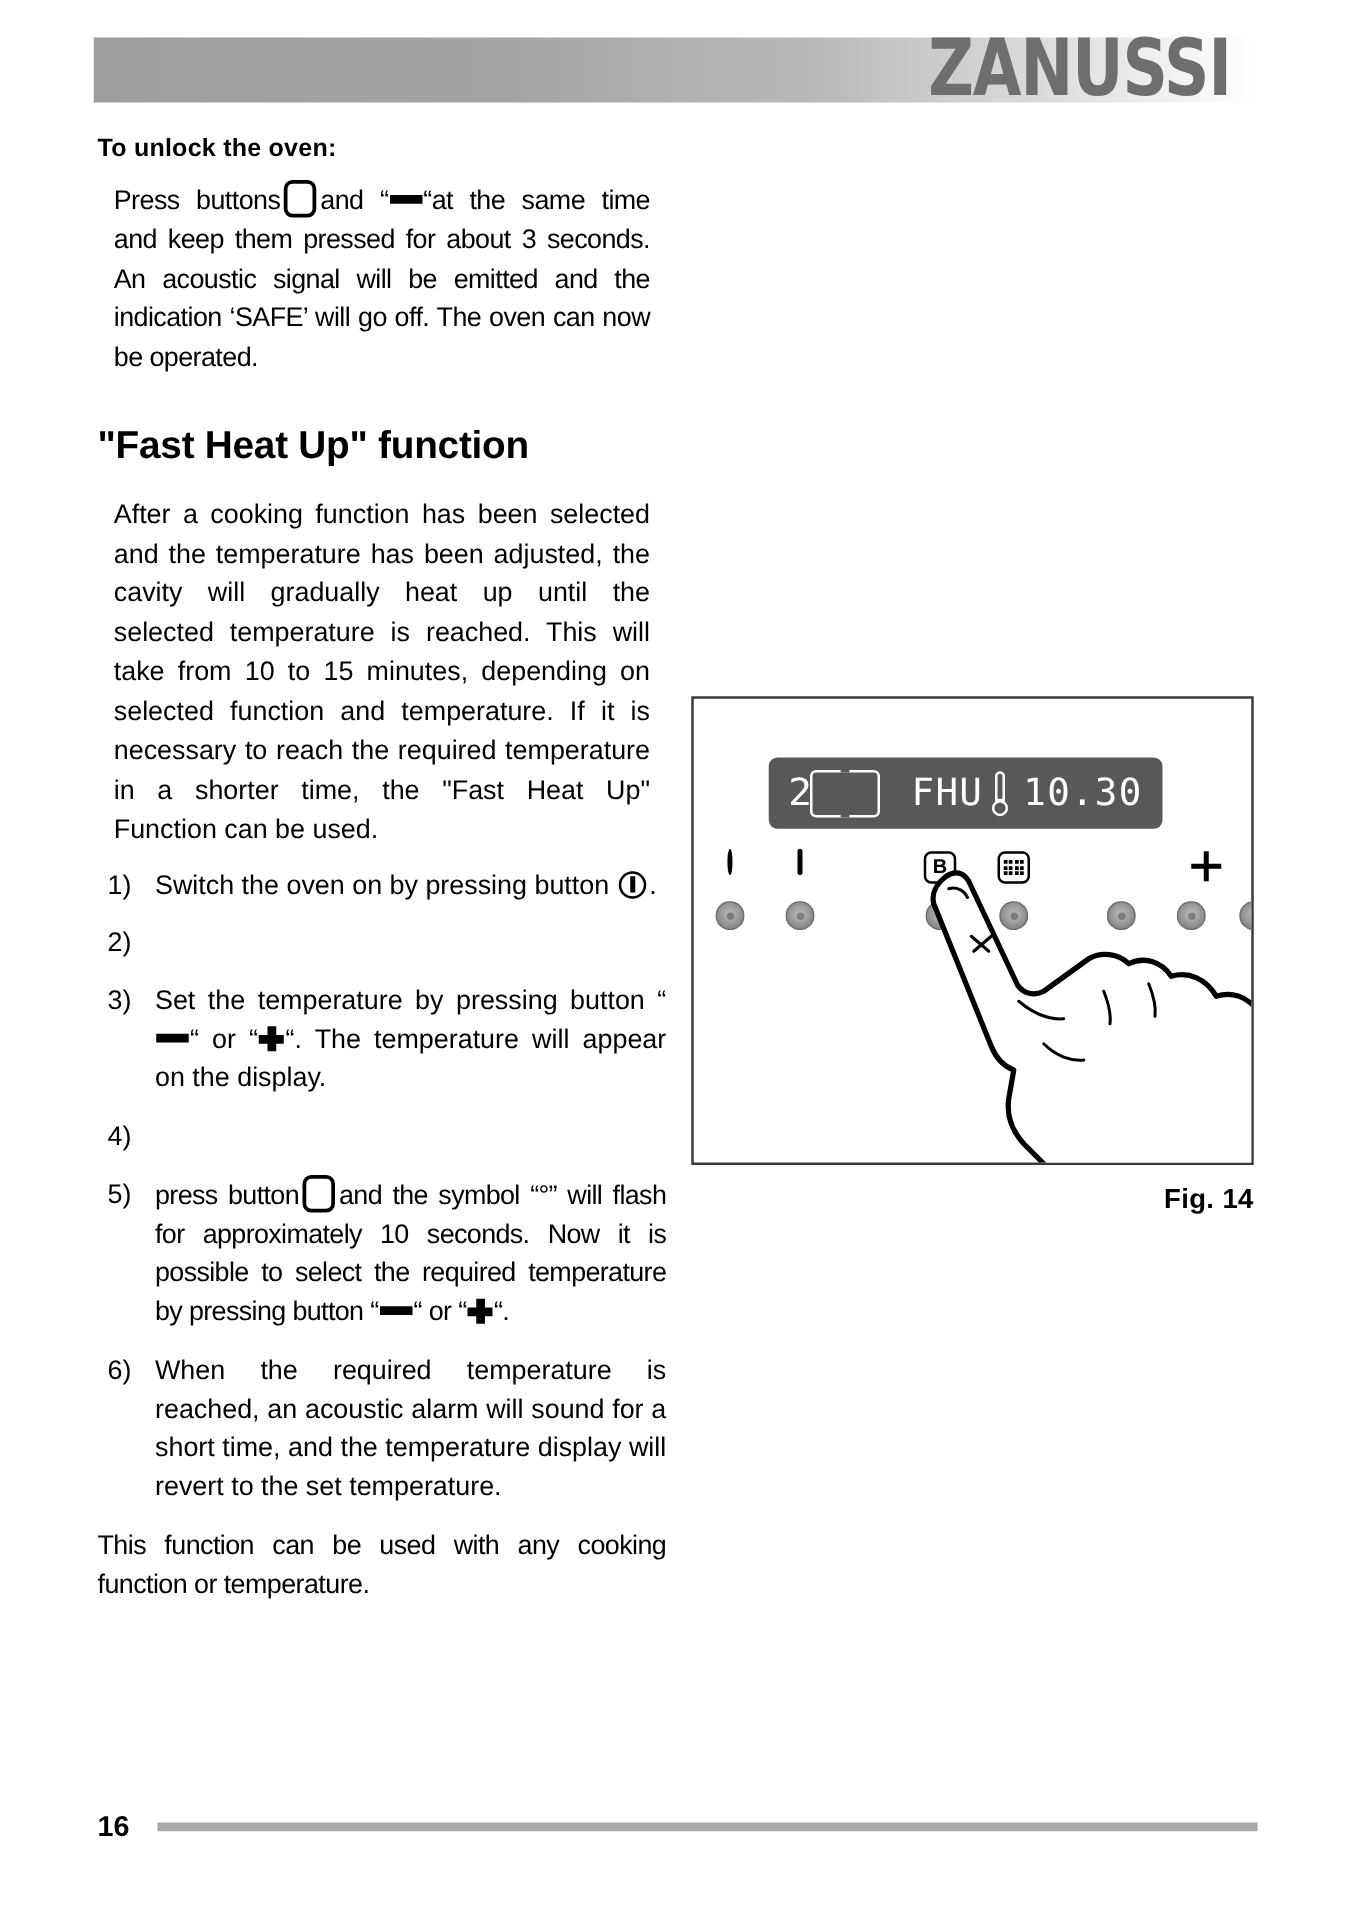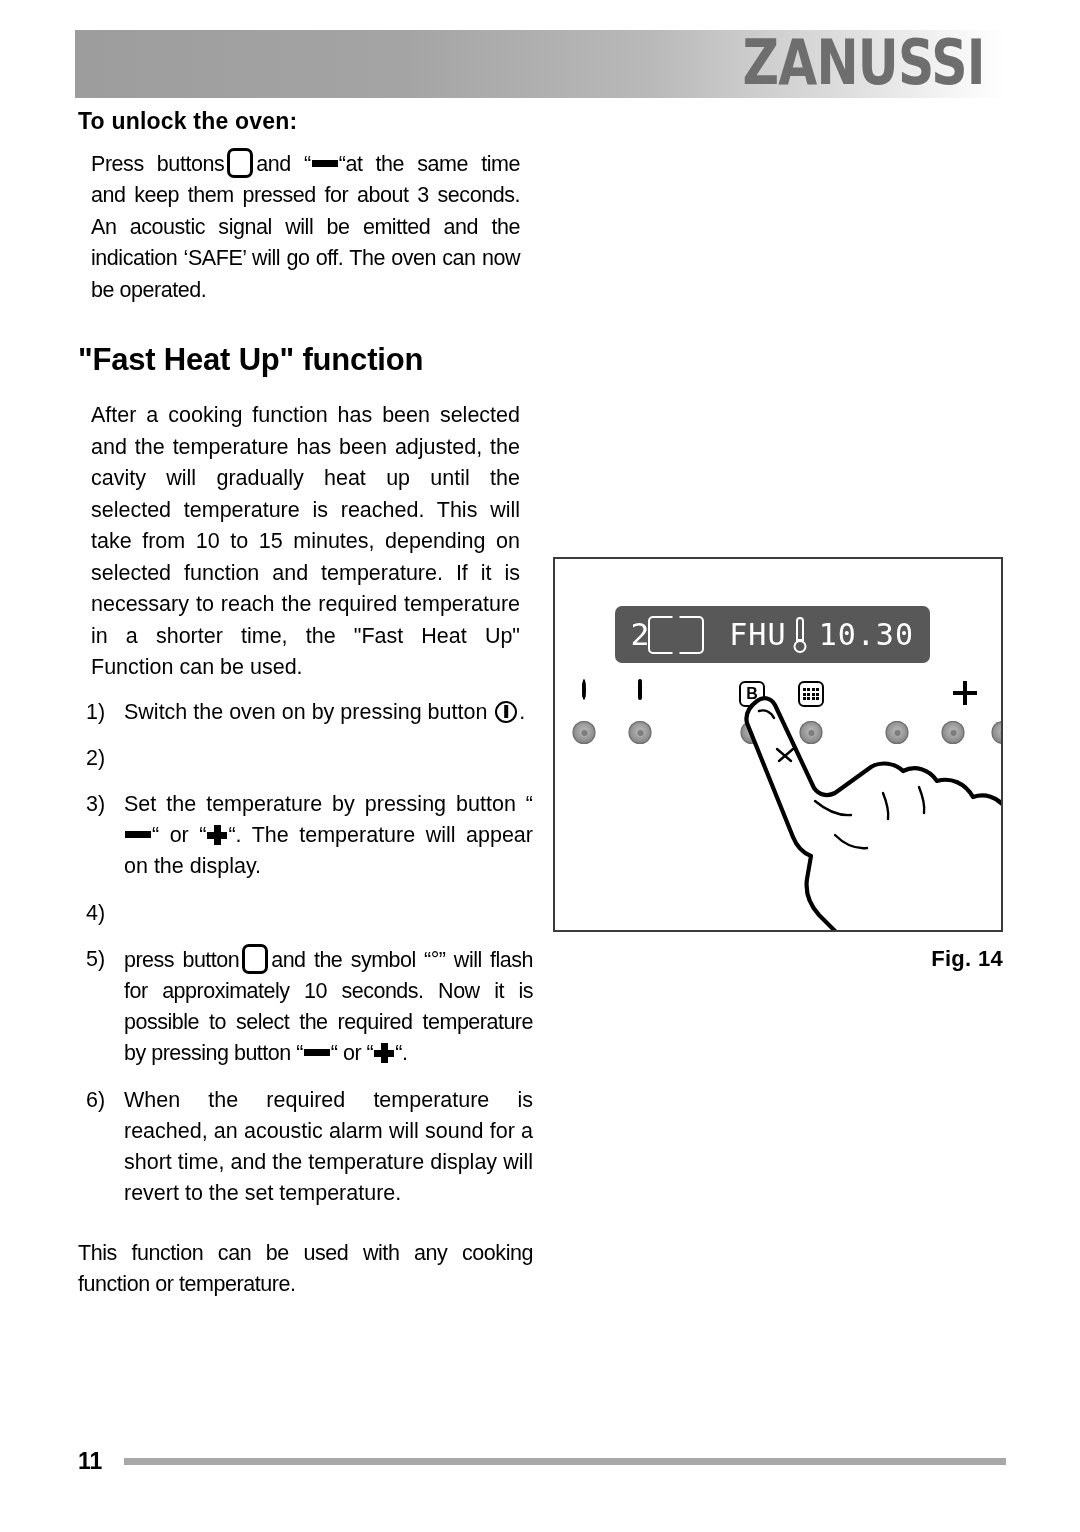--- a/index.html
+++ b/index.html
@@ -15,21 +15,21 @@
     color: #000;
     overflow: hidden;
   }
 
   
   .header {
     position: absolute;
     left: 75px;
     top: 30px;
     width: 930px;
-    height: 68px;
+    height: 52px;
     background: linear-gradient(to right, #9d9d9d 0%, #a4a4a4 35%, #b9b9b9 62%, #dcdcdc 82%, #f6f6f6 95%, #ffffff 100%);
   }
   .logo {
     position: absolute;
     right: 20px;
     top: 50%;
     transform: translateY(-52%);
     font-family: "DejaVu Sans", sans-serif;
     font-weight: bold;
     font-size: 63px;
@@ -42,21 +42,21 @@
   }
 
   
   .col-left {
     position: absolute;
     left: 78px;
     top: 108px;
     width: 455px;
   }
   .sub-head {
-    font-size: 23px;
+    font-size: 20px;
     font-weight: bold;
     margin: 0 0 8px 0;
     letter-spacing: 0.2px;
   }
   p.body {
     font-size: 21.5px;
     line-height: 1.465;
     margin: 13px;
     text-align: justify;
   }
@@ -83,21 +83,21 @@
     text-align: left;
     padding-left: 8px;
     box-sizing: border-box;
   }
   .step .txt {
     flex: 1 1 auto;
     text-align: justify;
   }
   .step .txt.tight { letter-spacing: -0.5px; }
   .closing {
-    margin-top: 29px;
+    margin-top: 16px;
     font-size: 21.5px;
     line-height: 1.45;
     letter-spacing: -0.45px;
     text-align: justify;
   }
 
   
   .g-btn {
     display: inline-block;
     width: 26px;
@@ -546,15 +546,15 @@
         <path d="M168 104 C172 114 174 122 173 130"></path>
         <path d="M204 98 C208 108 210 116 209 124"></path>
       </g>
     </svg>
 
   </div>
   <div class="fig-caption">Fig. 14</div>
 </div>
 
 <div class="footer">
-  <div class="page-num">11</div>
+  <div class="page-num">16</div>
   <div class="rule"></div>
 </div>
 
 </body></html>

